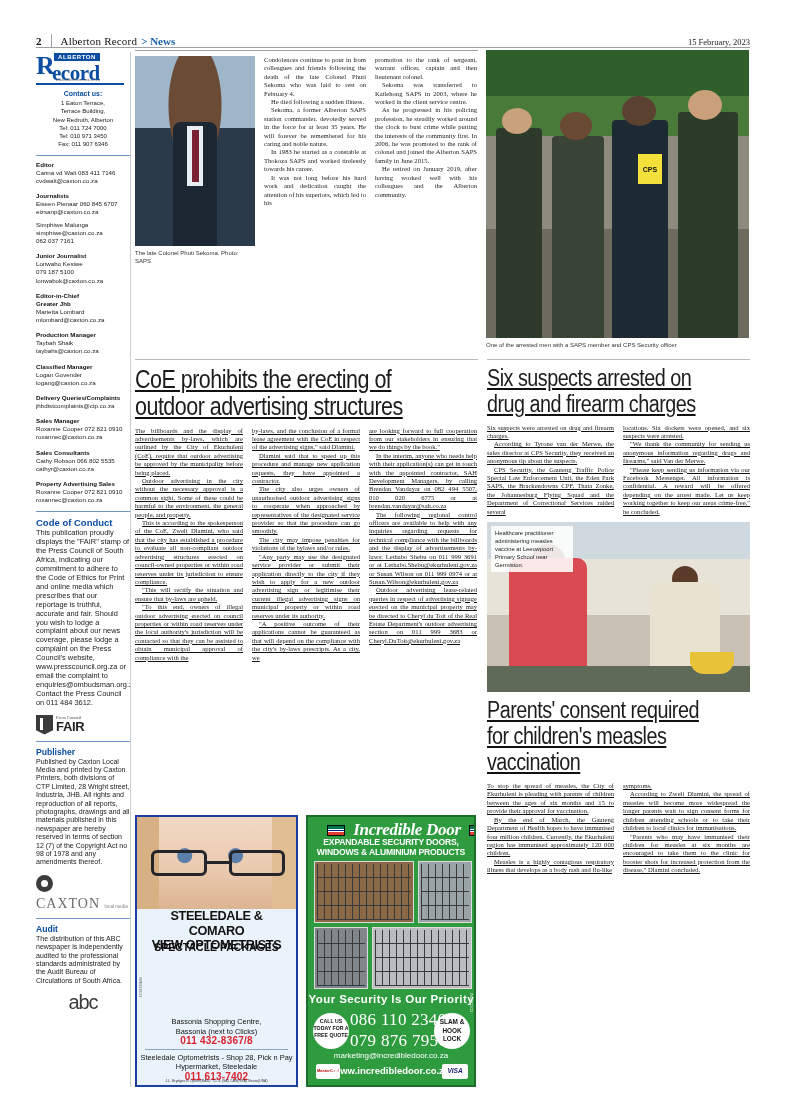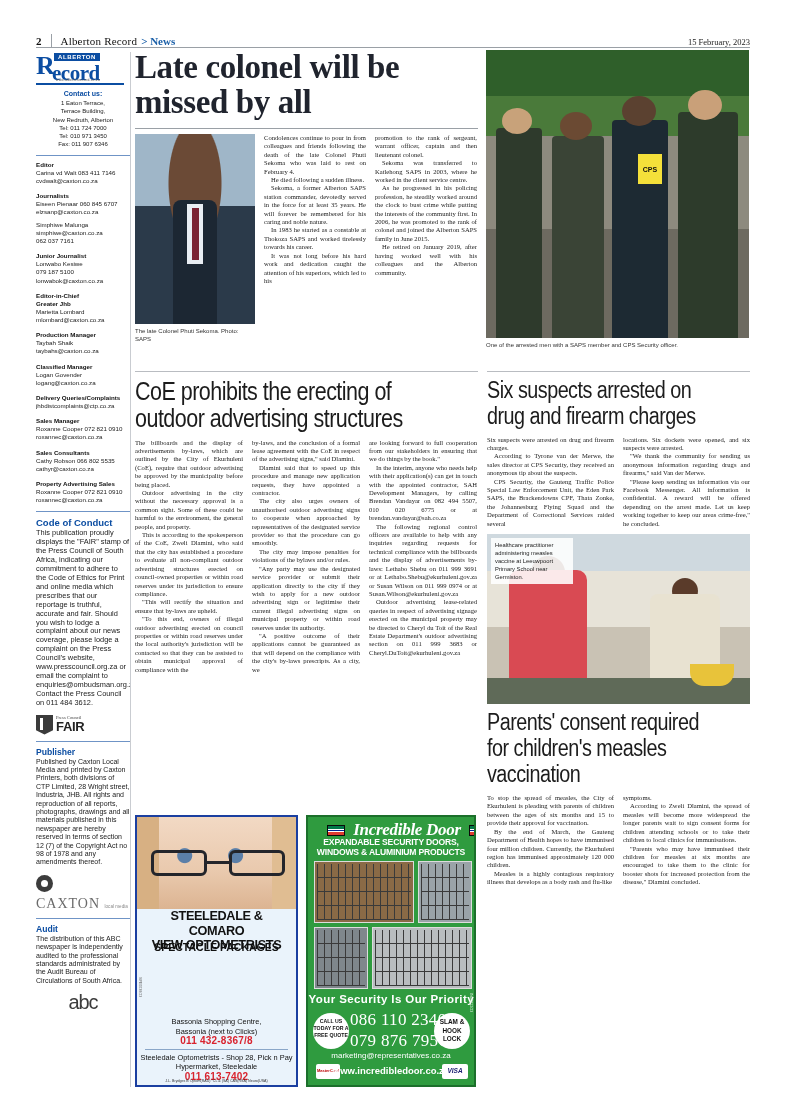--- a/index.html
+++ b/index.html
@@ -117,21 +117,21 @@
   .photo-saps { width:263px; height:288px; position:relative; overflow:hidden;}
   .rule-thin { border-top:1px solid #b9bcc1; }
 
   
   .head-sans {
     font-family:"Liberation Sans Narrow","Liberation Sans",sans-serif;
     font-weight:normal; color:#1c1c1c; letter-spacing:-.6px;
     transform: scaleX(0.86); transform-origin: left center;
   }
 
-  .sec2 { display:flex; gap:9px; margin-top:21px; }
+  .sec2 { display:flex; gap:9px; margin-top:9px;text-decoration:underline; }
   .sec2-left { width:343px; }
   .sec2-right { width:263px; }
 
   .h-coe { font-size:25px; line-height:27px; margin:6px 0 7px; }
   .h-six { font-size:23px; line-height:26px; margin:5px 0 7px; }
   .h-par { font-size:23px; line-height:26px; margin:5px 0 7px; }
 
   .cols3 { display:flex; gap:9px; }
   .col3 { width:108px; }
 
@@ -373,21 +373,20 @@
       <div class="pub-body">The distribution of this ABC newspaper is independently audited to the professional standards administrated by the Audit Bureau of Circulations of South Africa.</div>
       <div class="abc-logo">abc</div>
     </div>
 
   </div>
 
   <div class="main">
 
     <div class="lead-wrap">
       <div class="lead-left">
-        <div class="lead-head">Late colonel will be missed by all</div>
         <div class="rule-t"></div>
 
         <div style="display:flex; gap:9px;">
           <div class="photo-main ph-colonel">
             <div class="shirt"></div>
               <div class="tie"></div>
           </div>
           <div class="cols2">
             <div class="col">
               <p class="body first">Condolences continue to pour in from colleagues and friends following the death of the late Colonel Phuti Sekoma who was laid to rest on February 4.</p>
@@ -550,21 +549,21 @@
           <div class="imbox grid-bars" style="width:100px;height:62px;background:#b9bdbf;"></div>
         </div>
       </div>
       <div class="ad2-priority">Your Security Is Our Priority</div>
       <div class="bubble bub-l">CALL US TODAY FOR A FREE QUOTE</div>
       <div class="ad2-phones">
         <div>086 110 2340</div>
         <div>079 876 7956</div>
       </div>
       <div class="bubble bub-r">SLAM &amp; HOOK LOCK</div>
-      <div class="ad2-mail">marketing@representatives.co.za</div>
+      <div class="ad2-mail">marketing@incredibledoor.co.za</div>
       <div class="mc">MasterCard</div>
       <div class="ad2-web">www.incredibledoor.co.za</div>
       <div class="visa">VISA</div>
       <div class="ad2-side">INC0012/23</div>
     </div>
   </div>
 
 </div>
 
 </body></html>

